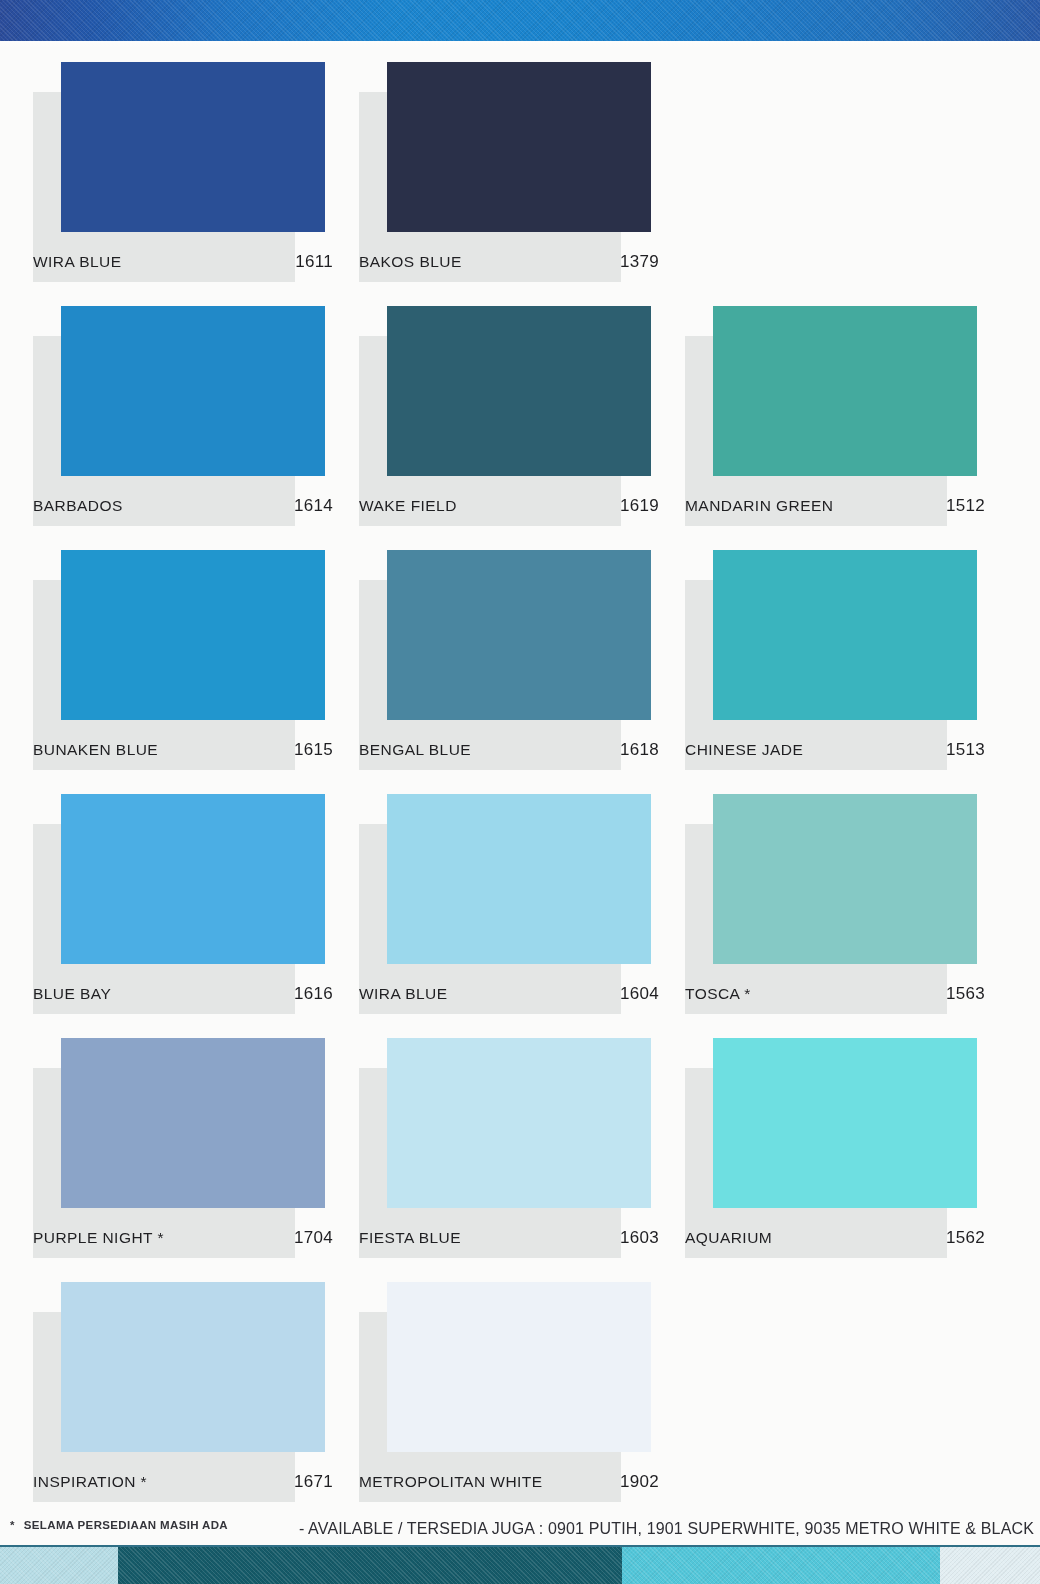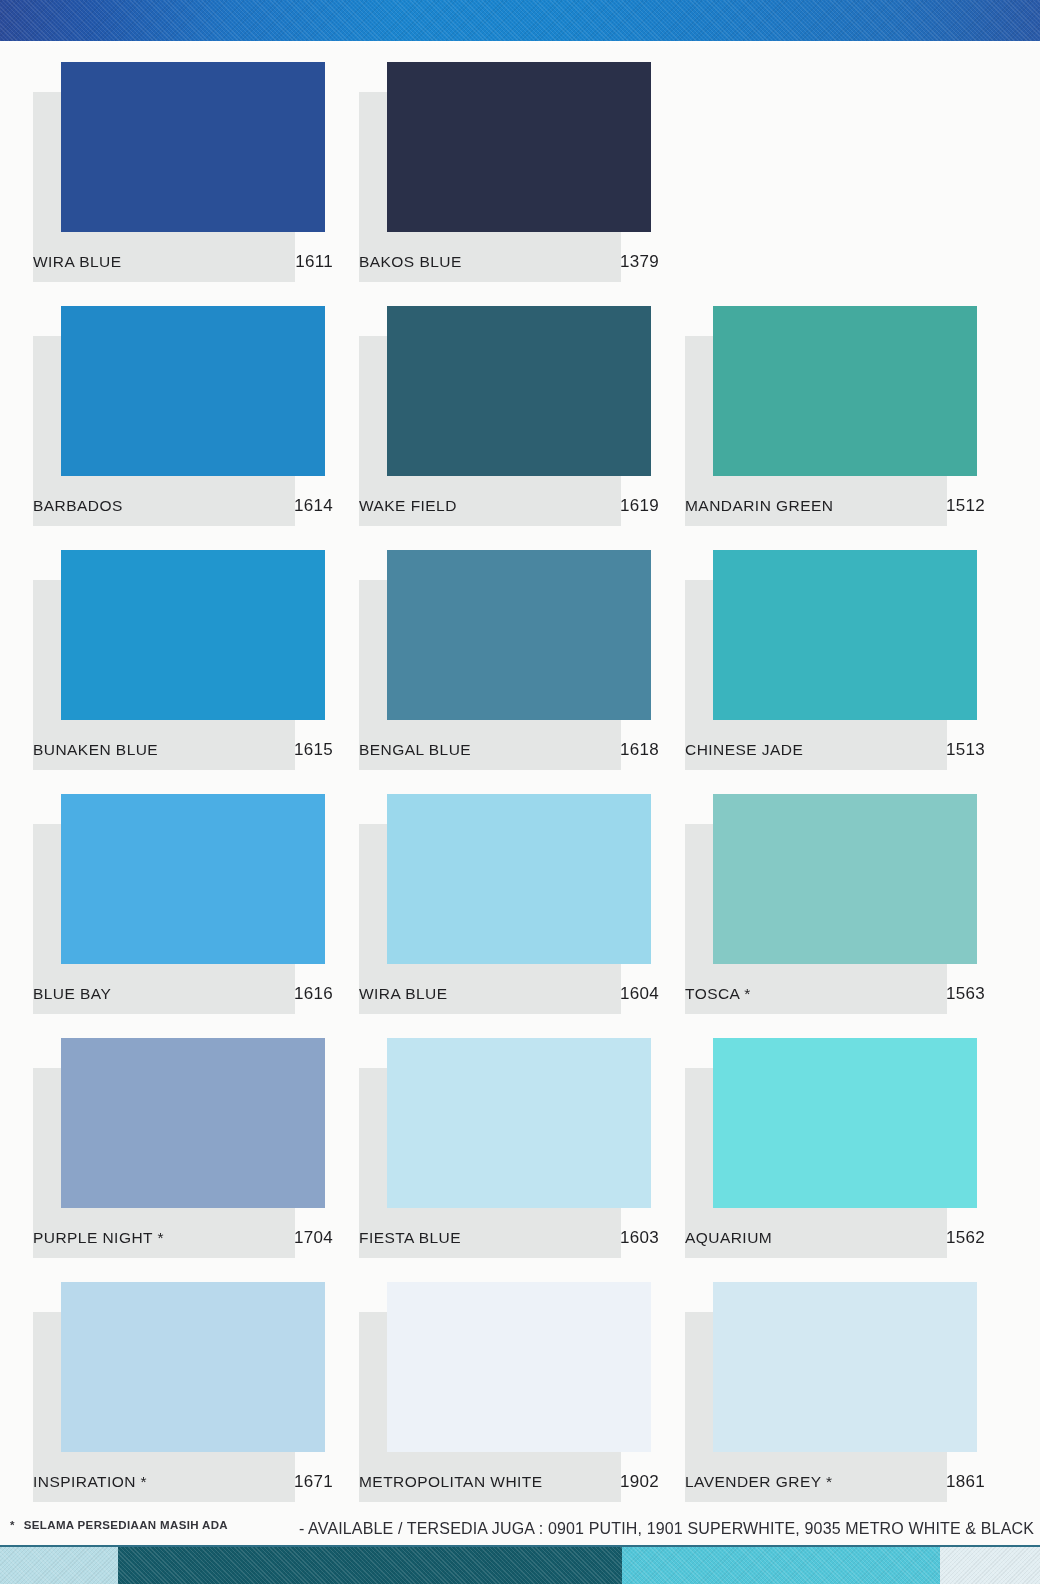--- a/index.html
+++ b/index.html
@@ -295,28 +295,20 @@
           </div>
         </div>
         <div class="swatch-cell">
           <div class="chip-shadow" style="background: rgb(228, 230, 229);"></div>
           <div class="chip" style="background: rgb(237, 242, 248);"></div>
           <div class="chip-caption">
             <span class="chip-name">METROPOLITAN WHITE</span>
             <span class="chip-code">1902</span>
           </div>
         </div>
-        <div class="swatch-cell">
-          <div class="chip-shadow" style="background: rgb(228, 230, 229);"></div>
-          <div class="chip" style="background: rgb(211, 232, 242);"></div>
-          <div class="chip-caption">
-            <span class="chip-name">LAVENDER GREY *</span>
-            <span class="chip-code">1861</span>
-          </div>
-        </div>
       </div>
     </div>
 
   <div class="footer-notes">
     <div class="note-left">
       <span class="ast">*</span><span>SELAMA PERSEDIAAN MASIH ADA</span>
     </div>
     <div class="note-right">- AVAILABLE / TERSEDIA JUGA  : 0901 PUTIH, 1901 SUPERWHITE, 9035 METRO WHITE  &amp;  BLACK</div>
   </div>
 

